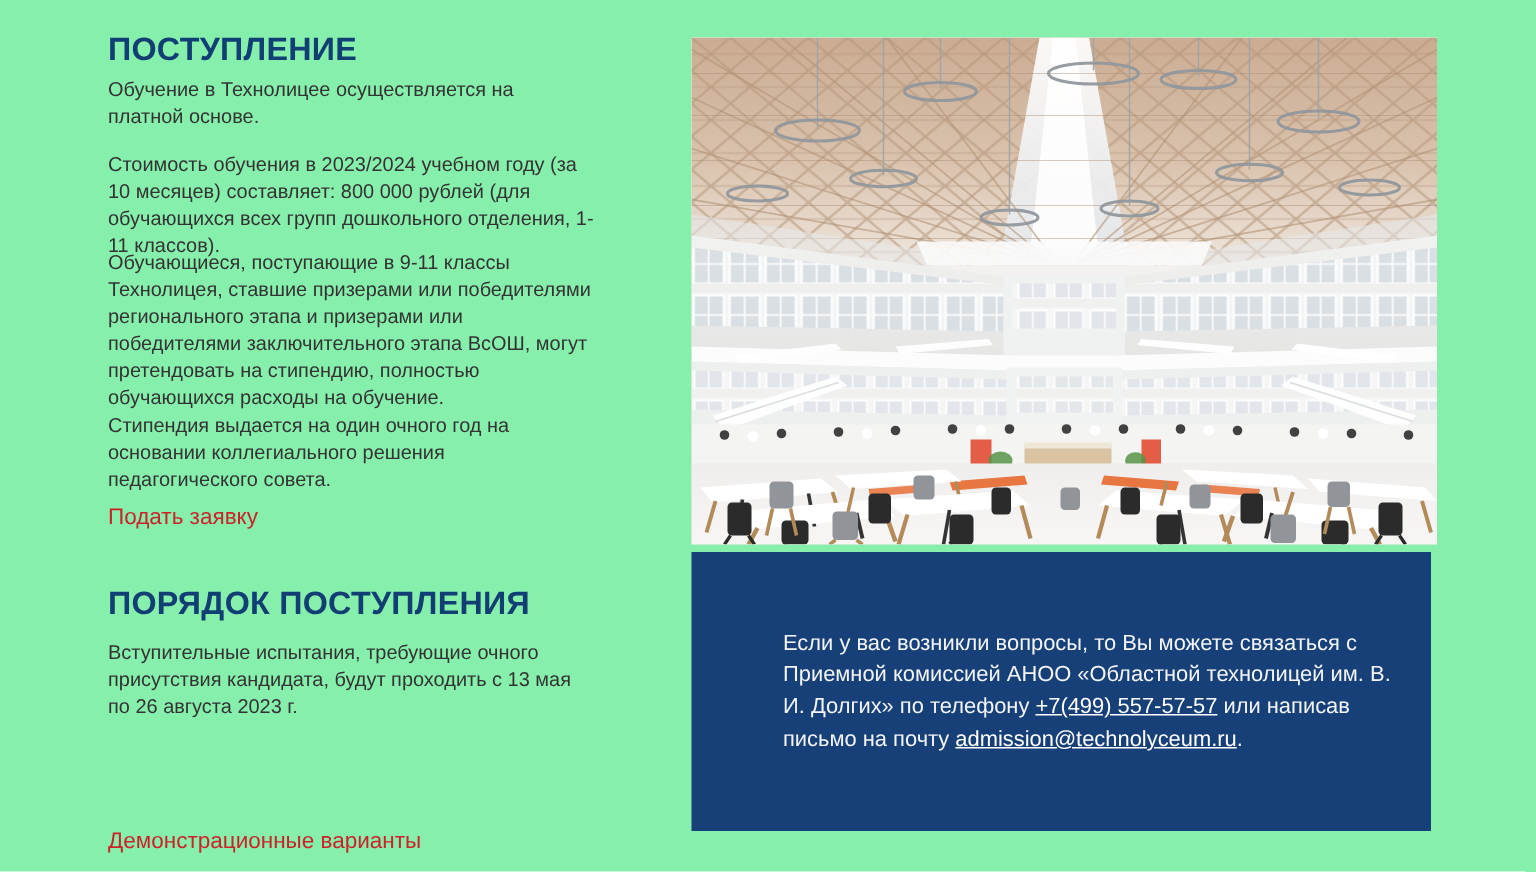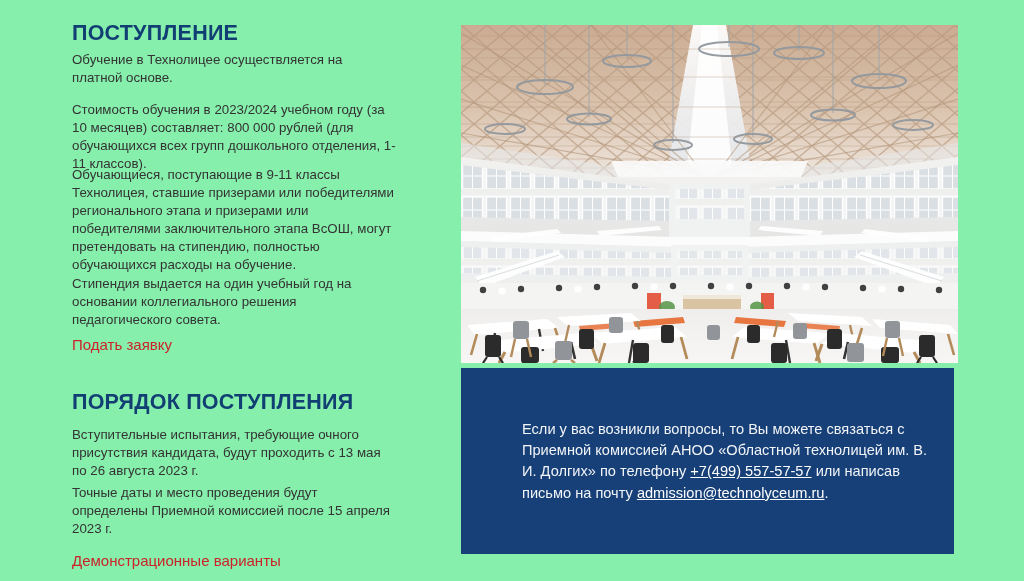--- a/index.html
+++ b/index.html
@@ -119,29 +119,28 @@
   <div class="left-col">
 
     <h2 class="section-heading" id="heading-1">ПОСТУПЛЕНИЕ</h2>
 
     <p class="body-par" id="par-1">Обучение в Технолицее осуществляется на платной основе.</p>
 
     <p class="body-par" id="par-2">Стоимость обучения в 2023/2024 учебном году (за 10 месяцев) составляет: 800 000 рублей (для обучающихся всех групп дошкольного отделения, 1-11 классов).</p>
 
     <p class="body-par" id="par-3"><span>Обучающиеся, поступающие в 9-11 классы Технолицея, ставшие призерами или победителями регионального этапа и призерами или победителями заключительного этапа ВсОШ, могут претендовать </span><b>на стипендию</b><span>, полностью обучающихся расходы на обучение.</span></p>
 
-    <p class="body-par" id="par-4">Стипендия выдается на один учебный год на основании коллегиального решения педагогического совета.</p>
+    <p class="body-par" id="par-4">Стипендия выдается на один очного год на основании коллегиального решения педагогического совета.</p>
 
     <a class="red-link" id="link-apply" href="#">Подать заявку</a>
 
     <h2 class="section-heading" id="heading-2">ПОРЯДОК ПОСТУПЛЕНИЯ</h2>
 
     <p class="body-par" id="par-5">Вступительные испытания, требующие очного присутствия кандидата, будут проходить с 13 мая по 26 августа 2023 г.</p>
 
-    <p class="body-par" id="par-6">Точные даты и место проведения будут определены Приемной комиссией после 15 апреля 2023 г.</p>
 
     <a class="red-link" id="link-demo" href="#">Демонстрационные варианты</a>
   </div>
 
   <div class="photo">
     <svg viewBox="0 0 497 338" preserveAspectRatio="none">
       <defs>
         <linearGradient id="roofGrad" x1="0" y1="0" x2="0" y2="1">
           <stop offset="0%" stop-color="#c9a98e"></stop>
           <stop offset="55%" stop-color="#d9c1ab"></stop>

